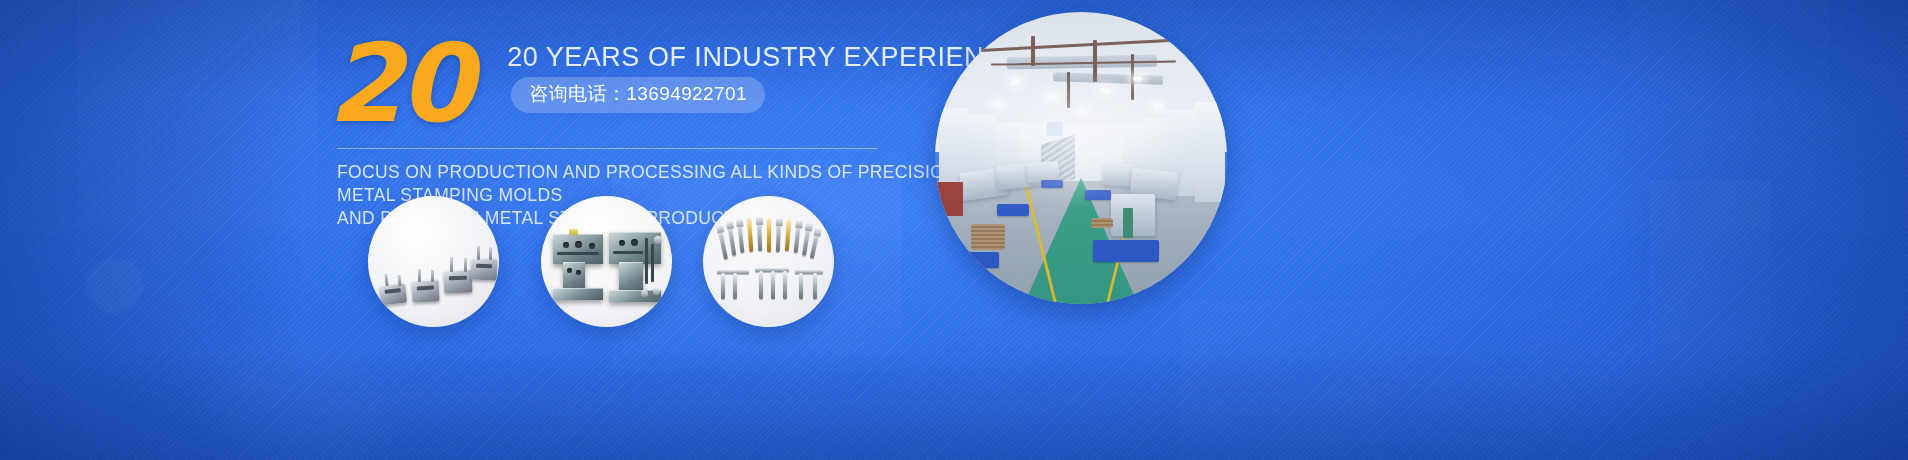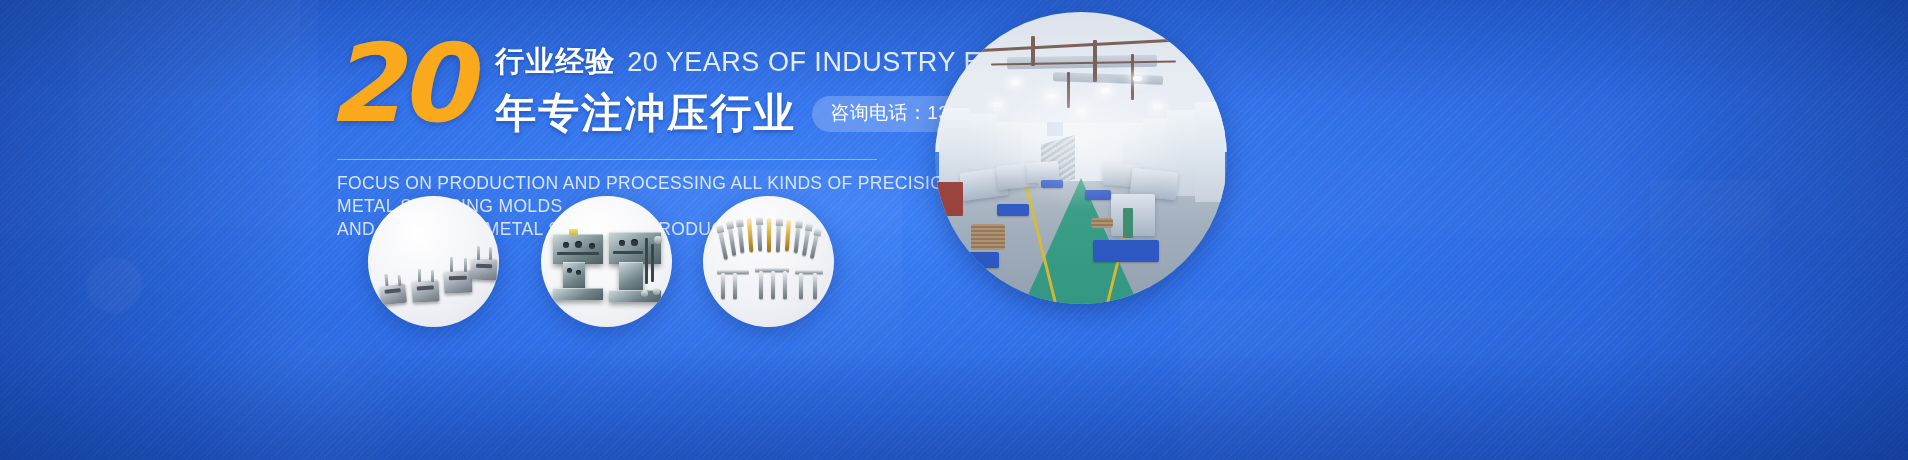--- a/index.html
+++ b/index.html
@@ -368,26 +368,24 @@
   <div class="bg-hatch"></div>
   <div class="bg-vignette"></div>
 
   <div class="copy">
 
     <div class="headline-row">
       <div class="big-20">20</div>
 
       <div class="headline-col">
         <div class="line-1">
-          <span class="cn-small">行业经验</span>
           <span class="en-head">20 YEARS OF INDUSTRY EXPERIENCE</span>
         </div>
 
         <div class="line-2">
-          <span class="cn-big">年专注冲压行业</span>
           <span class="phone-badge">咨询电话：13694922701</span>
         </div>
       </div>
     </div>
 
     <div class="divider"></div>
 
     <div class="sub-en">
       <div>FOCUS ON PRODUCTION AND PROCESSING ALL KINDS OF PRECISION METAL STAMPING MOLDS</div>
       <div>AND PRECISION METAL STAMPING PRODUCTS</div>

